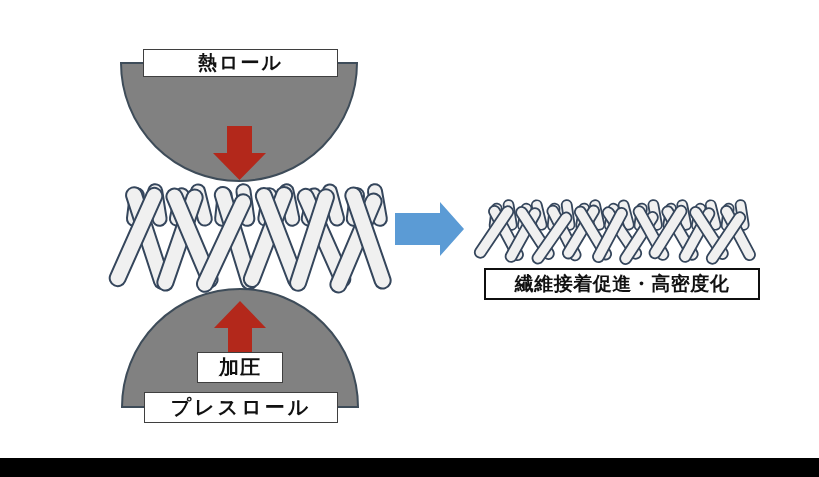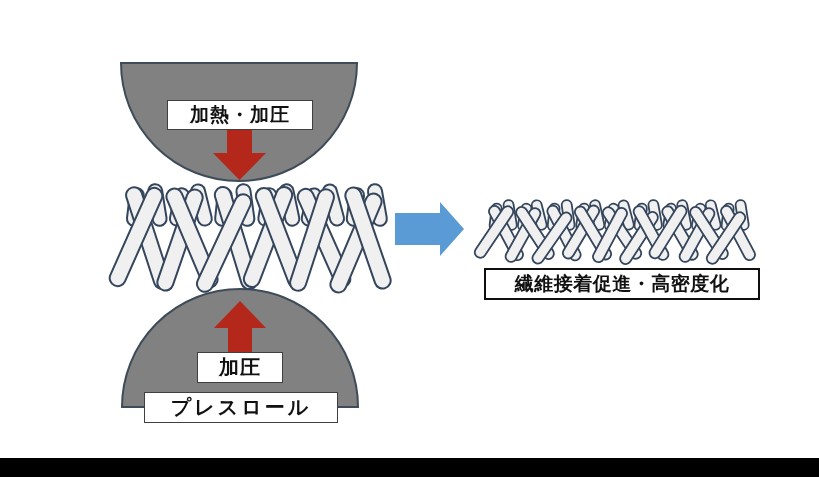--- a/index.html
+++ b/index.html
@@ -94,19 +94,19 @@
         <rect x="-5.5" y="-30" width="11" height="60" rx="5.5" ry="5.5" transform="translate(709 233) rotate(-33)" fill="#F0F0F0" stroke="#35465C" stroke-width="1.8"></rect>
         <rect x="-5" y="-15" width="10" height="30" rx="5" ry="5" transform="translate(742.15 215) rotate(-9)" fill="#F0F0F0" stroke="#35465C" stroke-width="1.8"></rect>
         <rect x="-5" y="-13.5" width="10" height="27" rx="5" ry="5" transform="translate(727.65 217) rotate(7)" fill="#F0F0F0" stroke="#35465C" stroke-width="1.8"></rect>
         <rect x="-5.5" y="-30" width="11" height="60" rx="5.5" ry="5.5" transform="translate(738 233) rotate(-28)" fill="#F0F0F0" stroke="#35465C" stroke-width="1.8"></rect>
         <rect x="-5.5" y="-30" width="11" height="60" rx="5.5" ry="5.5" transform="translate(726 238) rotate(34)" fill="#F0F0F0" stroke="#35465C" stroke-width="1.8"></rect>
       </g>
 
     <polygon class="blue-arrow" points="395,213 440,213 440,202 464,229 440,256 440,245 395,245"></polygon>
   </svg>
 
-  <div class="label-box lb-heat-press">加熱・加圧</div>
+  <div class="label-box lb-top-roller">熱ロール</div>
   <div class="label-box lb-press">加圧</div>
   <div class="label-box lb-result">繊維接着促進・高密度化</div>
   <div class="label-box lb-bottom-roller">プレスロール</div>
 
   <div class="letterbox"></div>
 </div>
 
 </body></html>

